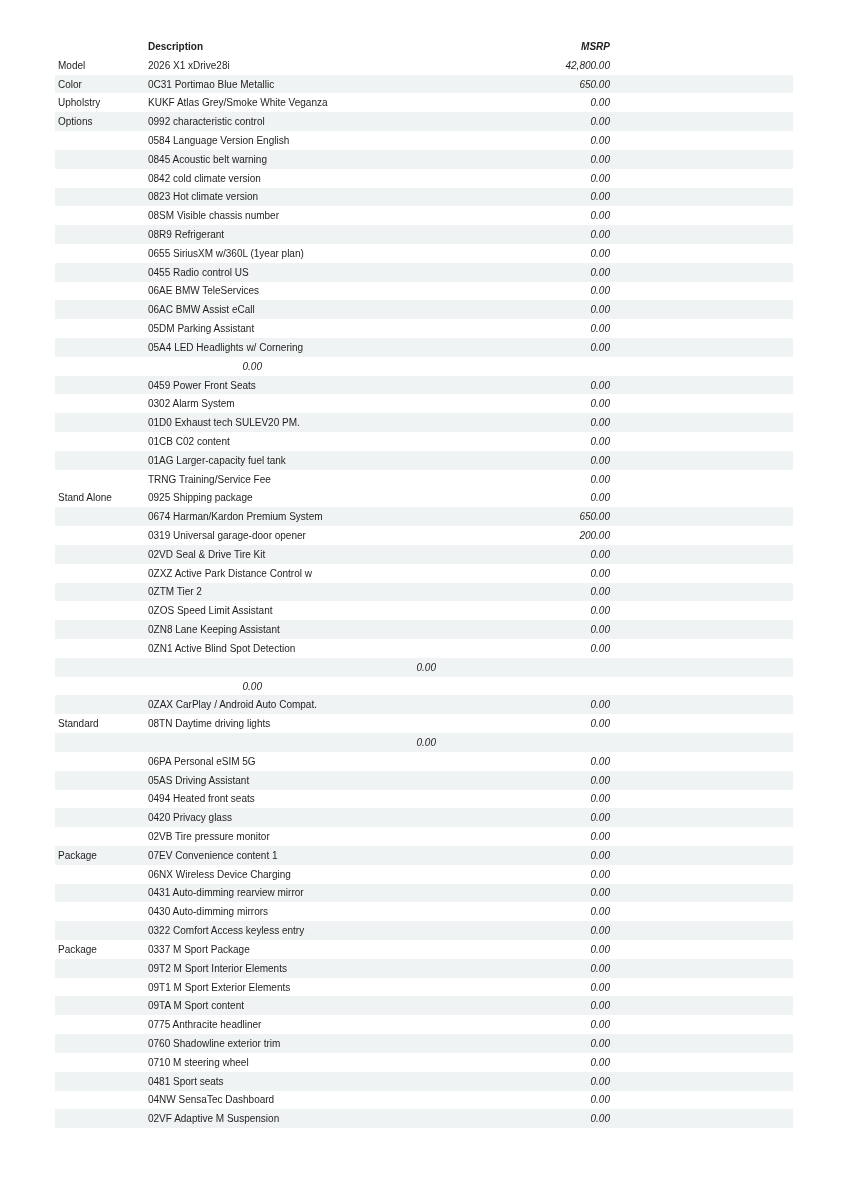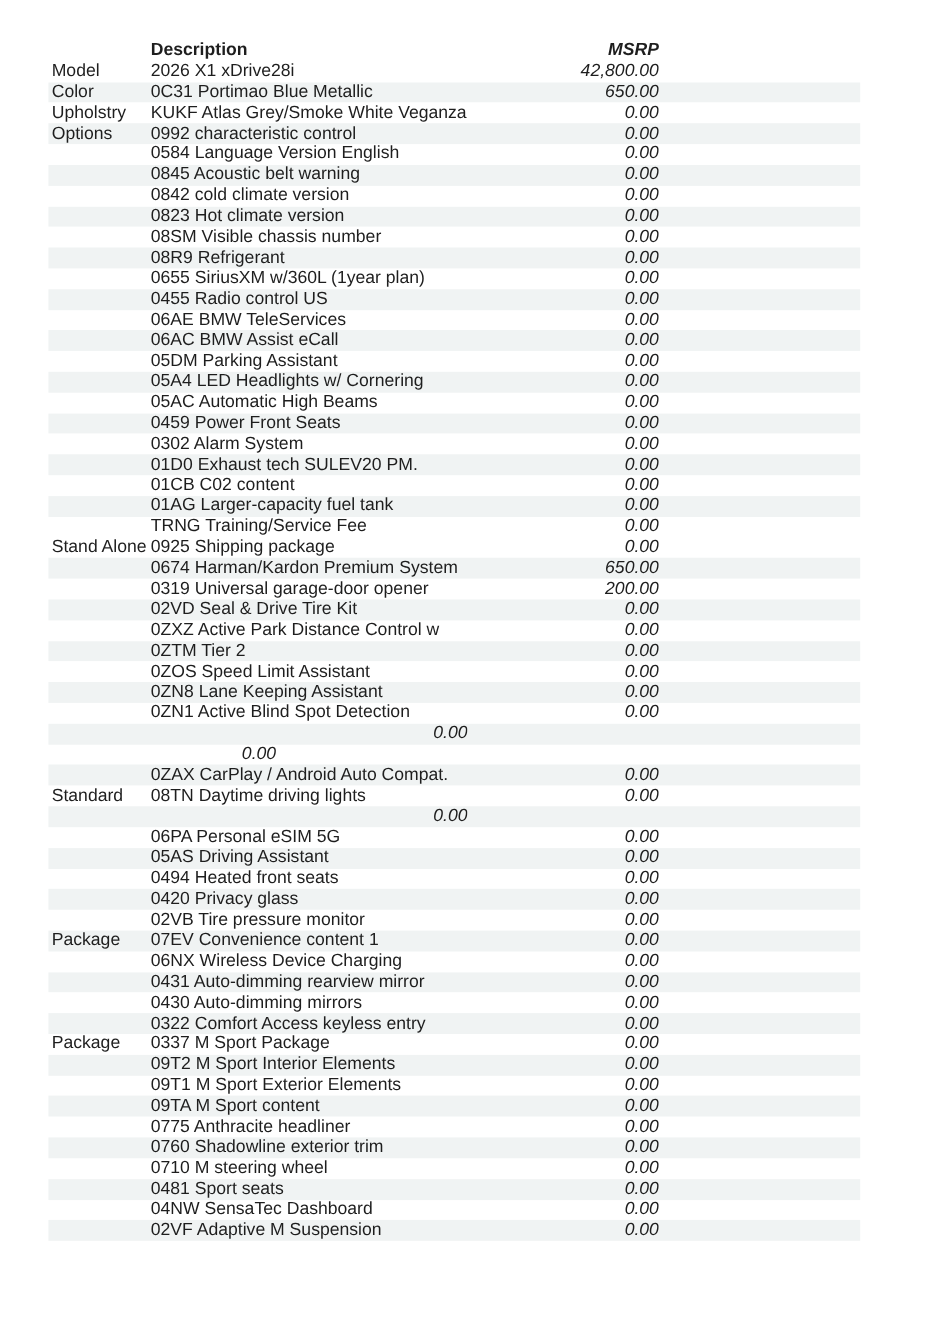--- a/index.html
+++ b/index.html
@@ -16,24 +16,24 @@
     color: var(--text);
     overflow: hidden;
   }
   .page {
     position: relative;
     width: 848px;
     height: 1200px;
   }
   .order-table {
     position: absolute;
-    left: 44px;
+    left: 55px;
     top: 37px;
     width: 738px;
-    font-size: 16px;
+    font-size: 10px;
   }
   .row {
     display: flex;
     align-items: center;
     height: 18.82px;
     white-space: nowrap;
   }
   .row.striped { background: var(--stripe); justify-content: center; }
   .row.header-row { font-weight: bold; }
   .cell { overflow: hidden; }
@@ -145,21 +145,20 @@
           <div class="cell cell-spacer"></div>
         </div>
         <div class="row striped">
           <div class="cell cell-category"></div>
           <div class="cell cell-desc">05A4 LED Headlights w/ Cornering</div>
           <div class="cell cell-msrp">0.00</div>
           <div class="cell cell-spacer"></div>
         </div>
         <div class="row">
           <div class="cell cell-category"></div>
-          <div class="cell cell-desc">05AC Automatic High Beams</div>
           <div class="cell cell-msrp">0.00</div>
           <div class="cell cell-spacer"></div>
         </div>
         <div class="row striped">
           <div class="cell cell-category"></div>
           <div class="cell cell-desc">0459 Power Front Seats</div>
           <div class="cell cell-msrp">0.00</div>
           <div class="cell cell-spacer"></div>
         </div>
         <div class="row">

